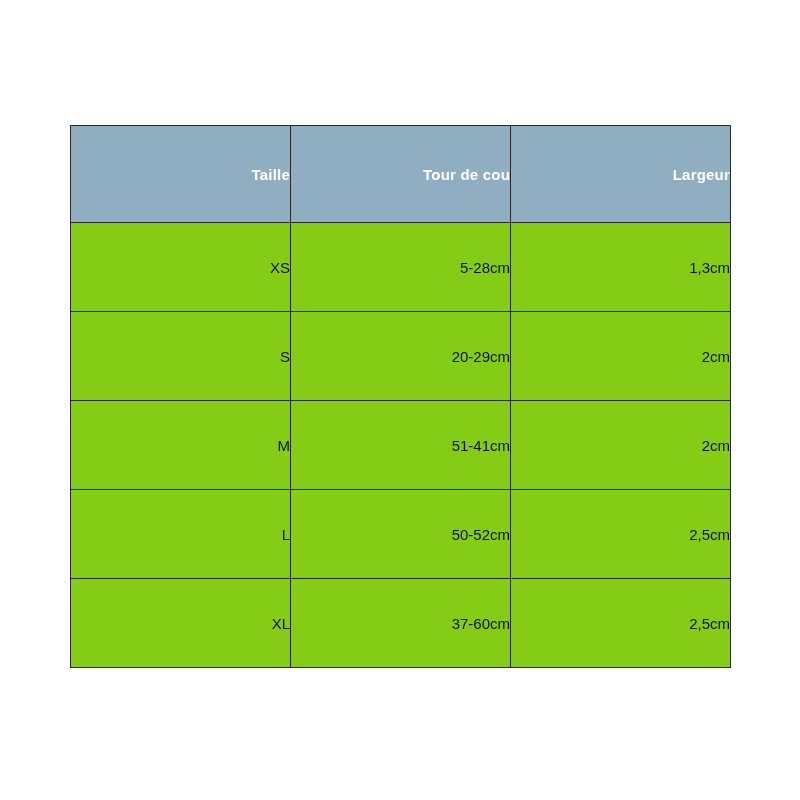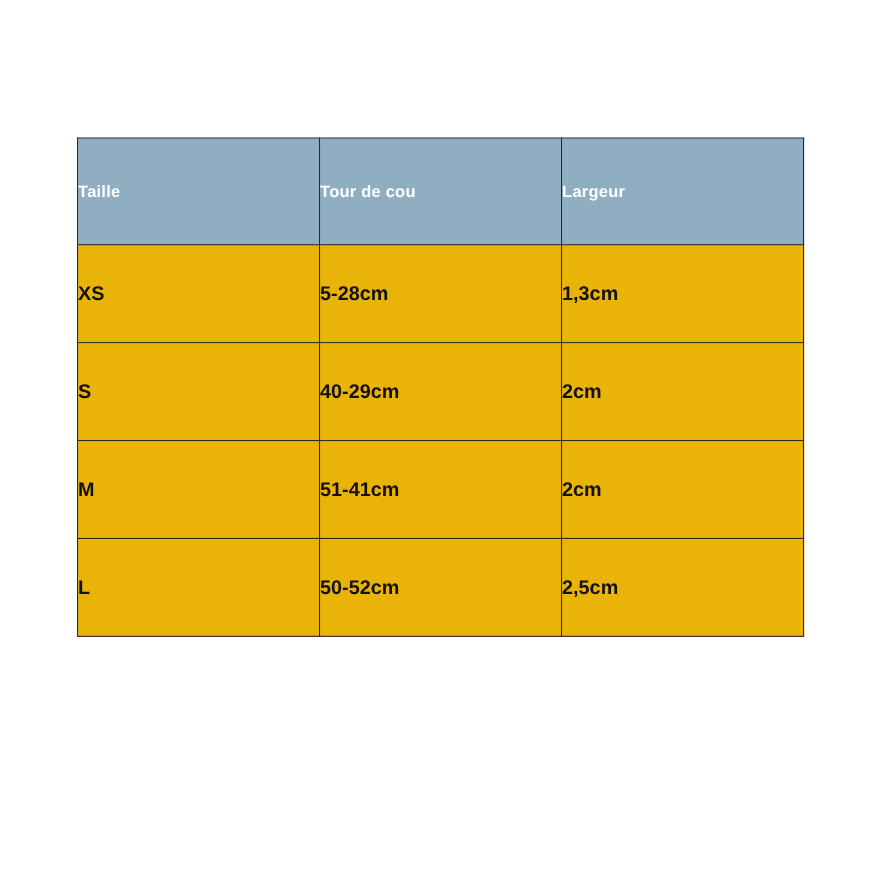--- a/index.html
+++ b/index.html
@@ -24,39 +24,39 @@
 
   table.size-table {
     width: 660px;
     border-collapse: collapse;
     table-layout: fixed;
   }
 
   table.size-table th,
   table.size-table td {
     border: 1px solid #2a2a2a;
-    text-align: left;
+    text-align: right;
     vertical-align: middle;
     padding: 0;
   }
 
   table.size-table thead th {
     background: #90aec2;
     color: #ffffff;
     font-size: 15px;
     font-weight: bold;
     height: 96px;
     letter-spacing: 0.2px;
   }
 
   table.size-table tbody td {
-    background: #eab308;
+    background: #84cc16;
     color: #111111;
-    font-size: 18px;
-    font-weight: bold;
+    font-size: 15px;
+    font-weight: normal;
     height: 88px;
   }
 
   
   col.c1 { width: 220px; }
   col.c2 { width: 220px; }
   col.c3 { width: 220px; }
 </style>
 </head>
 <body>
@@ -76,28 +76,33 @@
       </tr>
     </thead>
     <tbody>
       <tr>
         <td>XS</td>
         <td>5-28cm</td>
         <td>1,3cm</td>
       </tr>
       <tr>
         <td>S</td>
-        <td>40-29cm</td>
+        <td>20-29cm</td>
         <td>2cm</td>
       </tr>
       <tr>
         <td>M</td>
         <td>51-41cm</td>
         <td>2cm</td>
       </tr>
       <tr>
         <td>L</td>
         <td>50-52cm</td>
         <td>2,5cm</td>
       </tr>
+      <tr>
+        <td>XL</td>
+        <td>37-60cm</td>
+        <td>2,5cm</td>
+      </tr>
     </tbody>
   </table>
 </div>
 
 </body></html>

